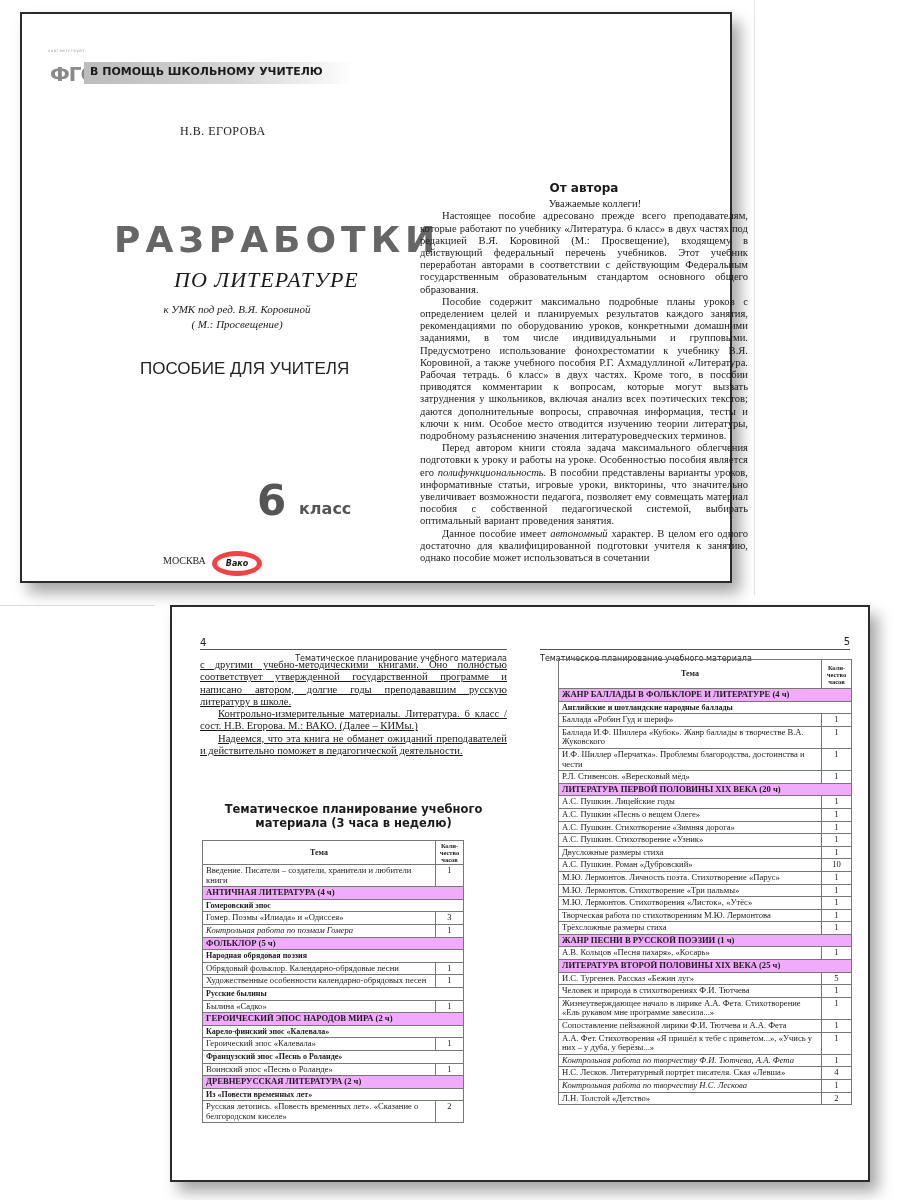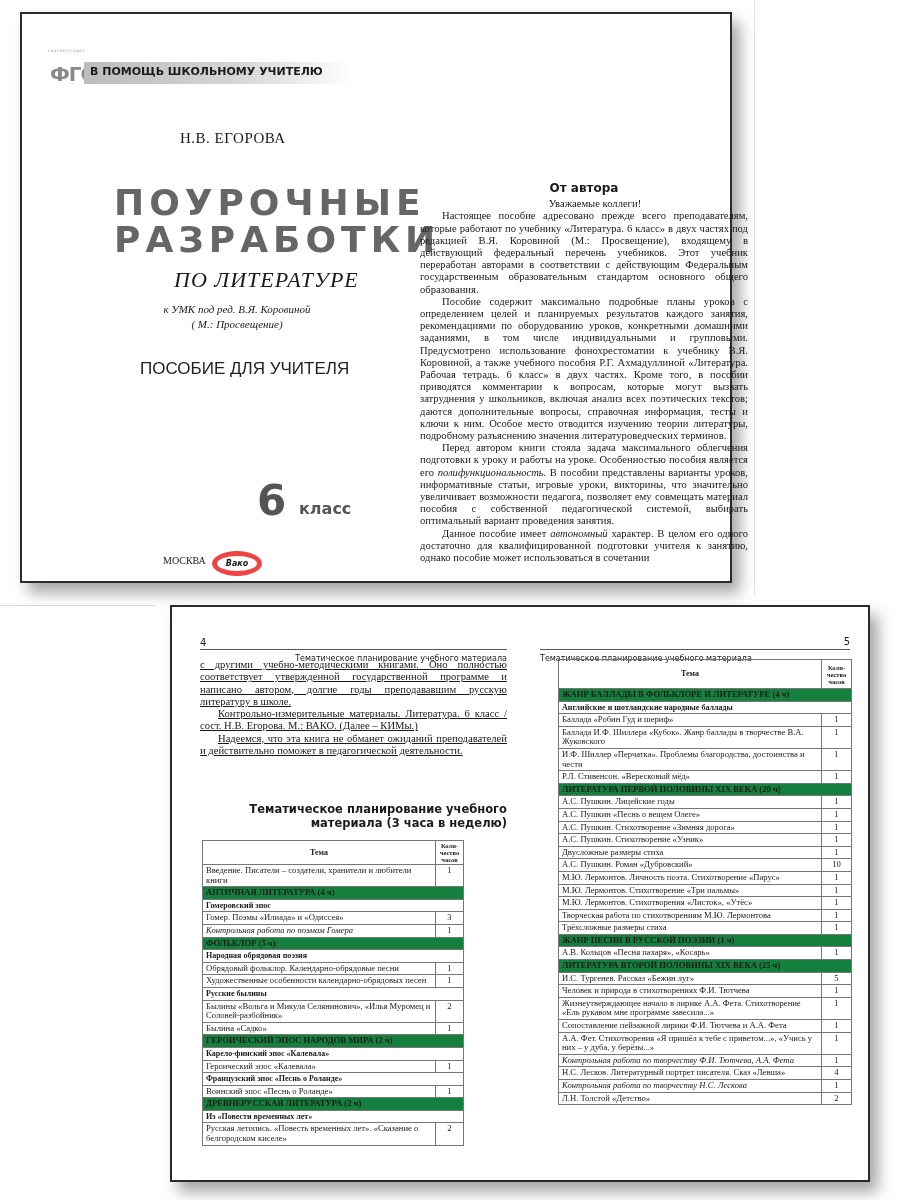--- a/index.html
+++ b/index.html
@@ -9,21 +9,21 @@
   #spread2 { left:170px; top:605px; width:700px; height:577px; box-shadow:8px 10px 14px rgba(0,0,0,0.35); }
   .bgline { position:absolute; left:0; top:605px; width:155px; height:1px; background:#ddd; }
   .bgvline { position:absolute; left:754px; top:0; width:1px; height:595px; background:#e4e4e4; }
 
   
   .fgos { position:absolute; left:26px; top:34px; width:48px; height:40px; }
   .fgos-ring { position:absolute; left:0; top:0; font-family:"DejaVu Sans",sans-serif; font-size:4px; color:#999; letter-spacing:0.5px; }
   .fgos-text { position:absolute; left:2px; top:14px; font-family:"DejaVu Sans",sans-serif; font-size:20px; font-weight:bold; color:#8a8a8a; letter-spacing:-1px; }
   .banner { position:absolute; left:62px; top:48px; width:270px; height:22px; background:linear-gradient(to right,#bcbcbc 0%,#d4d4d4 55%,#ffffff 100%); }
   .banner-text { position:absolute; left:68px; top:51px; font-family:"DejaVu Sans",sans-serif; font-weight:bold; font-size:11px; color:#1a1a1a; }
-  .author { position:absolute; left:158px; top:116px; font-size:15px; letter-spacing:0.5px; }
+  .author { position:absolute; left:158px; top:110px; font-size:12px; letter-spacing:0.5px; }
   .title1, .title2 { position:absolute; left:92px; font-family:"DejaVu Sans",sans-serif; font-weight:900; font-size:36px; color:#666; letter-spacing:5px; }
   .title1 { top:168px; } .title2 { top:205px; }
   .subject { position:absolute; left:152px; top:253px; font-style:italic; font-size:22px; letter-spacing:1px; }
   .umk { position:absolute; left:110px; top:288px; width:210px; text-align:center; font-style:italic; font-size:11px; line-height:15px; }
   .posobie { position:absolute; left:118px; top:345px; font-family:Liberation Sans, sans-serif; font-size:17px; color:#222; }
   .grade-num { position:absolute; left:235px; top:462px; font-family:"DejaVu Sans",sans-serif; font-weight:bold; font-size:42px; color:#555; }
   .grade-word { position:absolute; left:277px; top:485px; font-family:"DejaVu Sans",sans-serif; font-weight:bold; font-size:16px; color:#555; }
   .city { position:absolute; left:141px; top:541px; font-size:10px; }
   .vako { position:absolute; left:190px; top:537px; width:40px; height:15px; border:5px solid #ef4444; border-radius:50%; font-family:"DejaVu Sans",sans-serif; font-style:italic; font-weight:bold; font-size:8px; text-align:center; line-height:15px; }
 
@@ -36,48 +36,47 @@
   .runhead { position:absolute; font-family:"DejaVu Sans",sans-serif; font-size:8px; border-bottom:1px solid #555; height:12px; }
   #rh-left { left:28px; top:30px; width:307px; }
   #rh-right { left:368px; top:30px; width:310px; }
   .pn { font-size:10px; }
   .rh-title { position:absolute; right:0; top:17px; }
   #rh-right .rh-title { left:0; right:auto; }
   #rh-right .pn { position:absolute; right:0; top:-1px; }
   .leftbody { position:absolute; left:28px; top:52px; width:307px; font-size:10.6px; line-height:12.3px; text-align:justify; }
   .leftbody p { margin:0; text-indent:18px;text-decoration:underline; }
   .leftbody p.first { text-indent:0; }
-  .tplan-title { position:absolute; left:28px; top:195px; width:307px; text-align:right; font-family:"DejaVu Sans",sans-serif; font-weight:bold; font-size:11.5px; line-height:14px; }
+  .tplan-title { position:absolute; left:28px; top:195px; width:307px; text-align:center; font-family:"DejaVu Sans",sans-serif; font-weight:bold; font-size:11.5px; line-height:14px; }
 
   table.plan { position:absolute; border-collapse:collapse; font-size:8.6px; line-height:9.6px; table-layout:fixed; }
   #table-left { left:30px; top:233px; width:262px; }
   #table-right { left:386px; top:52px; width:294px; }
   table.plan td, table.plan th { border:1px solid #777; padding:1px 3px; vertical-align:top; }
   table.plan th { font-weight:bold; font-size:8px; text-align:center; vertical-align:middle; }
   table.plan th.hcol { font-size:6.5px; line-height:7px; padding:1px 0; }
   table.plan td.hrs { text-align:center; }
-  table.plan tr.section td { background:#15803d; font-weight:bold; font-size:8.6px; }
+  table.plan tr.section td { background:#f0abfc; font-weight:bold; font-size:8.6px; }
   table.plan tr.sub td { font-weight:bold; font-size:8px; }
   table.plan tr.ital td.topic { font-style:italic; }
 </style>
 </head>
 <body>
 
 <div class="bgvline"></div>
 <div class="bgline"></div>
 
 <div class="page" id="spread1">
   <div class="fgos">
     <span class="fgos-ring">соответствует</span>
     <span class="fgos-text">ФГОС</span>
   </div>
   <div class="banner"></div>
   <div class="banner-text">В ПОМОЩЬ ШКОЛЬНОМУ УЧИТЕЛЮ</div>
   <div class="author">Н.В. ЕГОРОВА</div>
-  <div class="title1">ПОУРОЧНЫЕ</div>
   <div class="title2">РАЗРАБОТКИ</div>
   <div class="subject">ПО ЛИТЕРАТУРЕ</div>
   <div class="umk">
     <div>к УМК под ред. В.Я. Коровиной</div>
     <div>( М.: Просвещение)</div>
   </div>
   <div class="posobie">ПОСОБИЕ ДЛЯ УЧИТЕЛЯ</div>
   <div class="grade-num">6</div>
   <div class="grade-word">класс</div>
   <div class="city">МОСКВА</div>
@@ -154,24 +153,20 @@
           <td class="hrs">1</td>
         </tr>
         <tr>
           <td class="topic">Художественные особенности календарно-обрядовых песен</td>
           <td class="hrs">1</td>
         </tr>
         <tr class="sub">
           <td colspan="2" class="topic">Русские былины</td>
         </tr>
         <tr>
-          <td class="topic">Былины «Вольга и Микула Селянинович», «Илья Муромец и Соловей-разбойник»</td>
-          <td class="hrs">2</td>
-        </tr>
-        <tr>
           <td class="topic">Былина «Садко»</td>
           <td class="hrs">1</td>
         </tr>
         <tr class="section">
           <td colspan="2" class="topic">ГЕРОИЧЕСКИЙ ЭПОС НАРОДОВ МИРА (2 ч)</td>
         </tr>
         <tr class="sub">
           <td colspan="2" class="topic">Карело-финский эпос «Калевала»</td>
         </tr>
         <tr>

